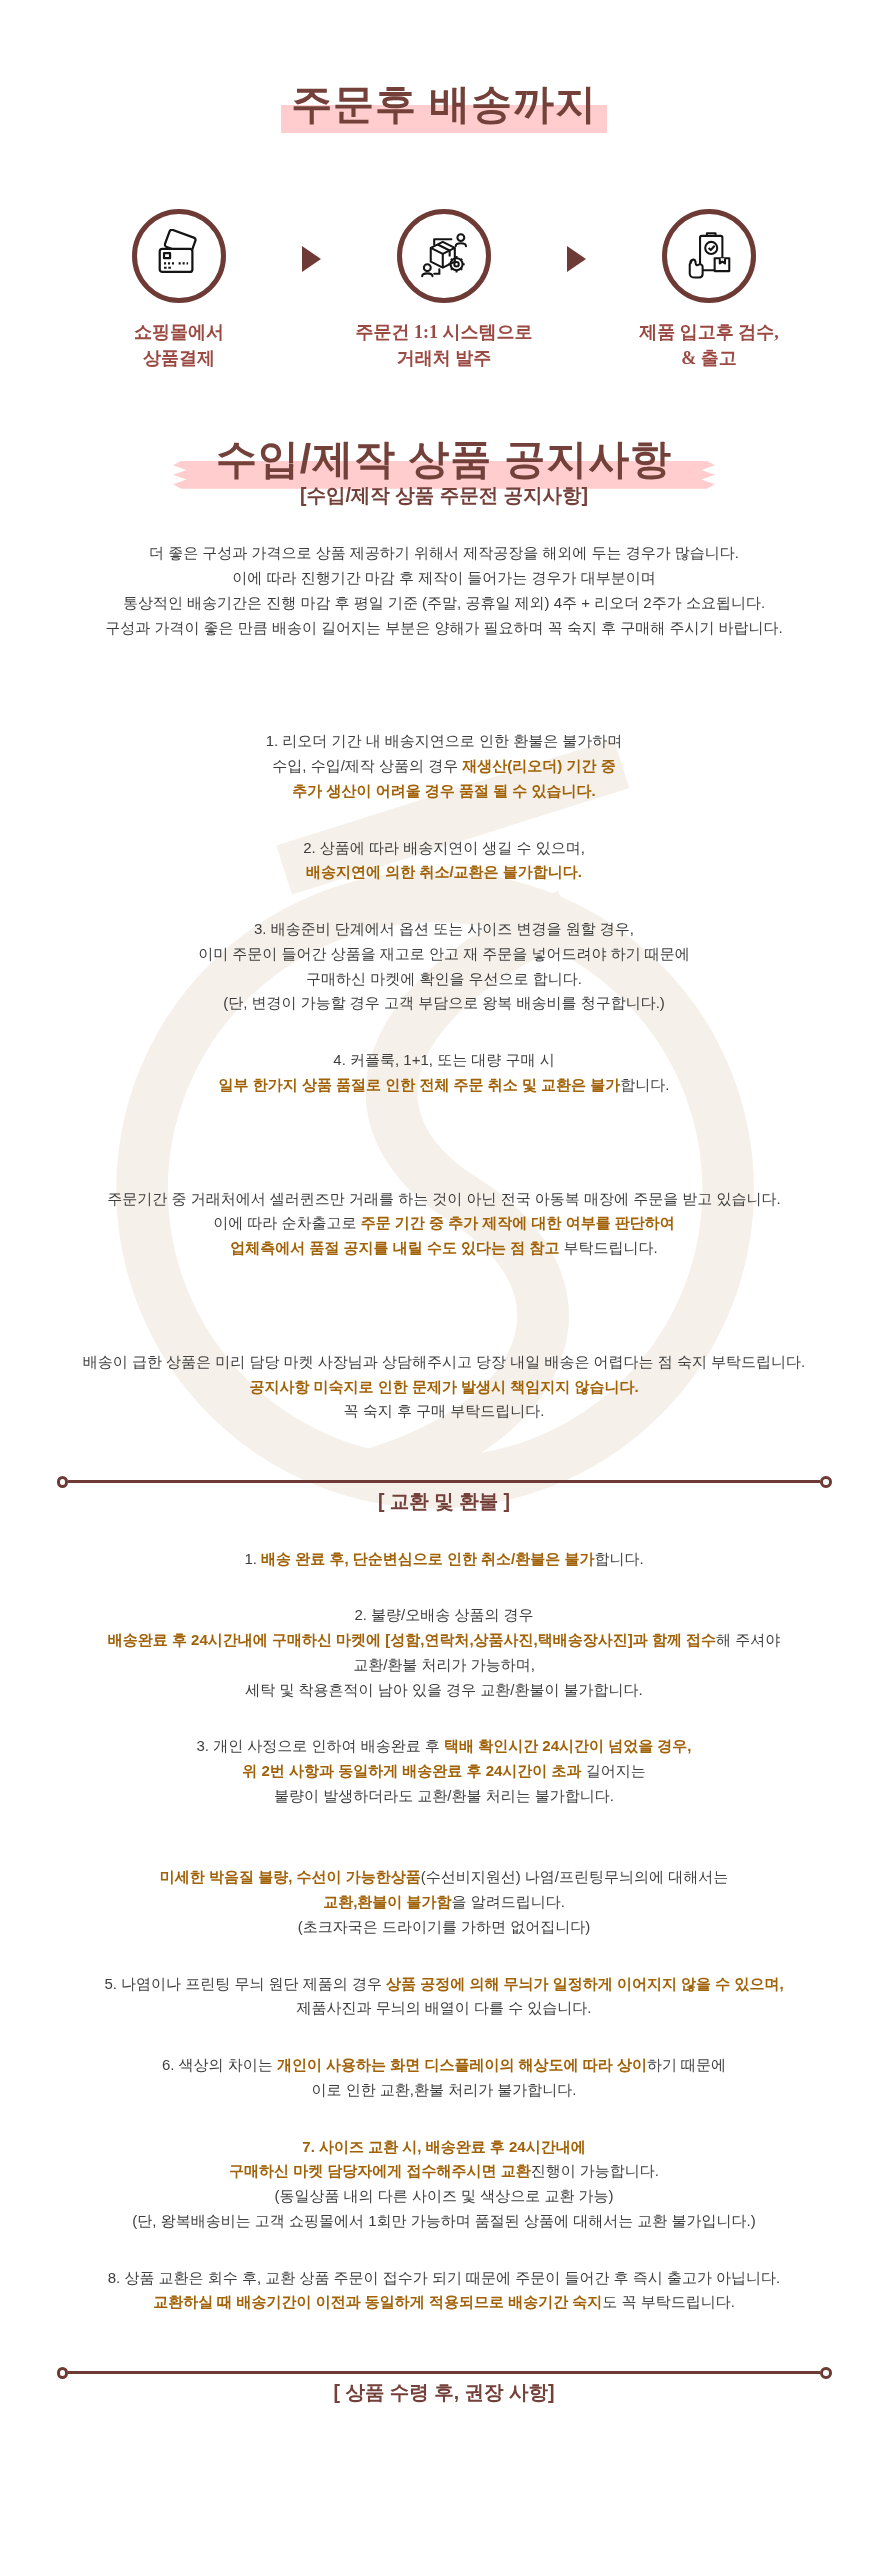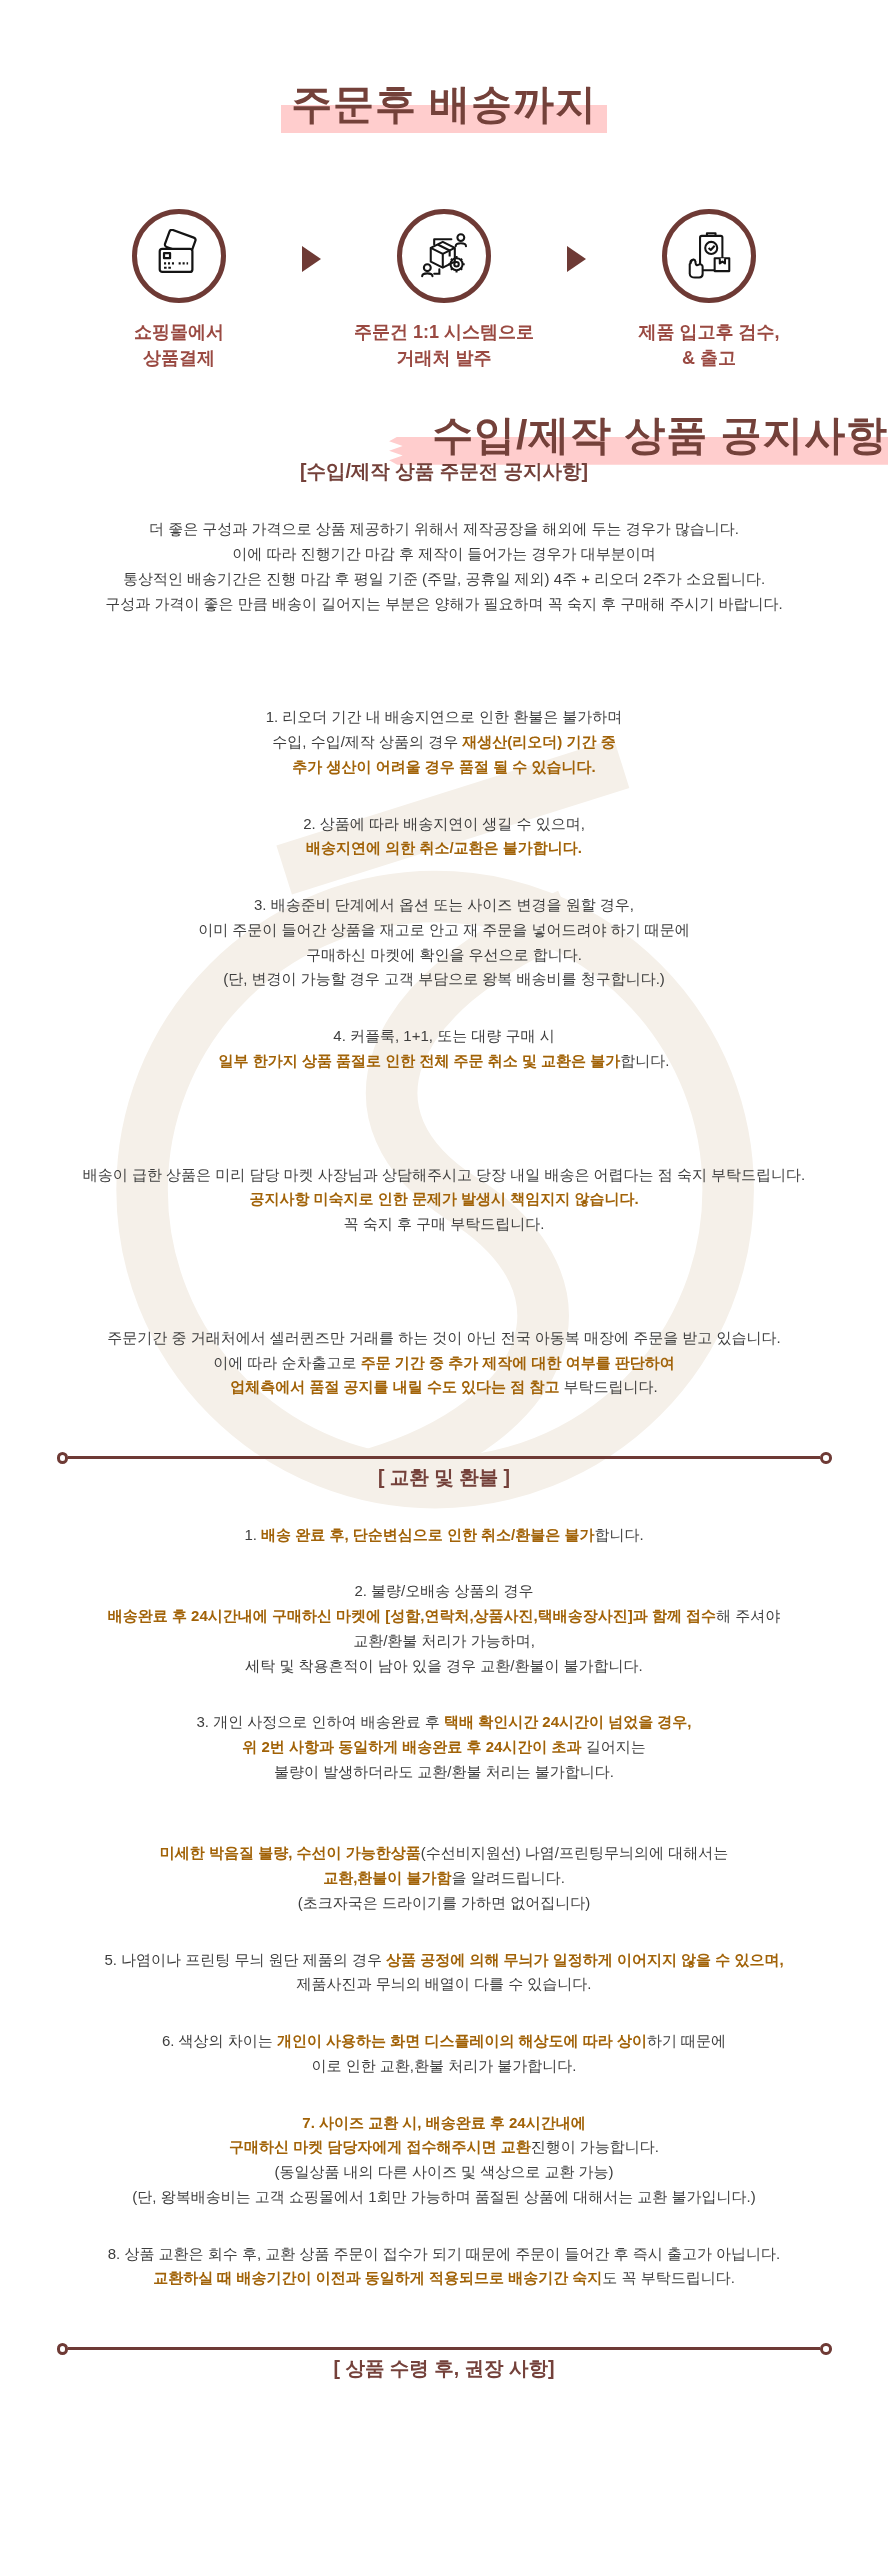--- a/index.html
+++ b/index.html
@@ -28,26 +28,26 @@
   .big-title .band {
     position:absolute; z-index:-1;
     left:-10.7px; right:-10.7px; top:52%; height:62%;
     background:#ffcdcd;
   }
   .big-title .band.tape {
     left:-43px; right:-43px;
     clip-path:polygon(1.5% 0,98.5% 0,100% 16%,97.5% 33%,100% 50%,97.5% 67%,100% 84%,98.5% 100%,1.5% 100%,0 84%,2.5% 67%,0 50%,2.5% 33%,0 16%);
   }
   .title1-wrap { padding-top:82px; }
-  .title2-wrap { margin-top:42px;text-align:right; }
+  .title2-wrap { margin-top:66px; }
 
   
   .steps-row {
     margin-top:82px;
-    display:flex; justify-content:center; align-items:flex-start; gap:12px;
+    display:flex; justify-content:center; align-items:flex-start; gap:12px;font-family:Liberation Serif, serif;
   }
   .step { width:222px; text-align:center; }
   .step-circle {
     width:94px; height:94px; margin:0 auto;
     border:5.3px solid #6e3a35; border-radius:50%;
     display:flex; align-items:center; justify-content:center;
     background:#fff;
   }
   .step-label {
     margin-top:16px;
@@ -192,22 +192,22 @@
     </div>
 
     <div class="sections">
         <section>
           <h3 class="sec-header">[수입/제작 상품 주문전 공지사항]</h3>
           <p class="para"><span>더 좋은 구성과 가격으로 상품 제공하기 위해서 제작공장을 해외에 두는 경우가 많습니다.</span><br><span>이에 따라 진행기간 마감 후 제작이 들어가는 경우가 대부분이며</span><br><span>통상적인 배송기간은 진행 마감 후 평일 기준 (주말, 공휴일 제외) 4주 + 리오더 2주가 소요됩니다.</span><br><span>구성과 가격이 좋은 만큼 배송이 길어지는 부분은 양해가 필요하며 꼭 숙지 후 구매해 주시기 바랍니다.</span></p>
           <p class="para lg"><span>1. 리오더 기간 내 배송지연으로 인한 환불은 불가하며</span><br><span>수입, 수입/제작 상품의 경우 </span><span class="red">재생산(리오더) 기간 중</span><br><span class="red">추가 생산이 어려울 경우 품절 될 수 있습니다.</span></p>
           <p class="para"><span>2. 상품에 따라 배송지연이 생길 수 있으며,</span><br><span class="red">배송지연에 의한 취소/교환은 불가합니다.</span></p>
           <p class="para"><span>3. 배송준비 단계에서 옵션 또는 사이즈 변경을 원할 경우,</span><br><span>이미 주문이 들어간 상품을 재고로 안고 재 주문을 넣어드려야 하기 때문에</span><br><span>구매하신 마켓에 확인을 우선으로 합니다.</span><br><span>(단, 변경이 가능할 경우 고객 부담으로 왕복 배송비를 청구합니다.)</span></p>
           <p class="para"><span>4. 커플룩, 1+1, 또는 대량 구매 시</span><br><span class="red">일부 한가지 상품 품절로 인한 전체 주문 취소 및 교환은 불가</span><span>합니다.</span></p>
+          <p class="para lg"><span>주문기간 중 거래처에서 셀러퀸즈만 거래를 하는 것이 아닌 전국 아동복 매장에 주문을 받고 있습니다.</span><br><span>이에 따라 순차출고로 </span><span class="red">주문 기간 중 추가 제작에 대한 여부를 판단하여</span><br><span class="red">업체측에서 품절 공지를 내릴 수도 있다는 점 참고</span><span> 부탁드립니다.</span></p>
           <p class="para lg"><span>배송이 급한 상품은 미리 담당 마켓 사장님과 상담해주시고 당장 내일 배송은 어렵다는 점 숙지 부탁드립니다.</span><br><span class="red">공지사항 미숙지로 인한 문제가 발생시 책임지지 않습니다.</span><br><span>꼭 숙지 후 구매 부탁드립니다.</span></p>
-          <p class="para lg"><span>주문기간 중 거래처에서 셀러퀸즈만 거래를 하는 것이 아닌 전국 아동복 매장에 주문을 받고 있습니다.</span><br><span>이에 따라 순차출고로 </span><span class="red">주문 기간 중 추가 제작에 대한 여부를 판단하여</span><br><span class="red">업체측에서 품절 공지를 내릴 수도 있다는 점 참고</span><span> 부탁드립니다.</span></p>
         </section>
         <div class="divider">
           <span class="ring"></span>
           <span class="line"></span>
           <span class="ring"></span>
         </div>
         <section>
           <h3 class="sec-header">[ 교환 및 환불 ]</h3>
           <p class="para"><span>1. </span><span class="red">배송 완료 후, 단순변심으로 인한 취소/환불은 불가</span><span>합니다.</span></p>
           <p class="para"><span>2. 불량/오배송 상품의 경우</span><br><span class="red">배송완료 후 24시간내에 구매하신 마켓에 [성함,연락처,상품사진,택배송장사진]과 함께 접수</span><span>해 주셔야</span><br><span>교환/환불 처리가 가능하며,</span><br><span>세탁 및 착용흔적이 남아 있을 경우 교환/환불이 불가합니다.</span></p>

